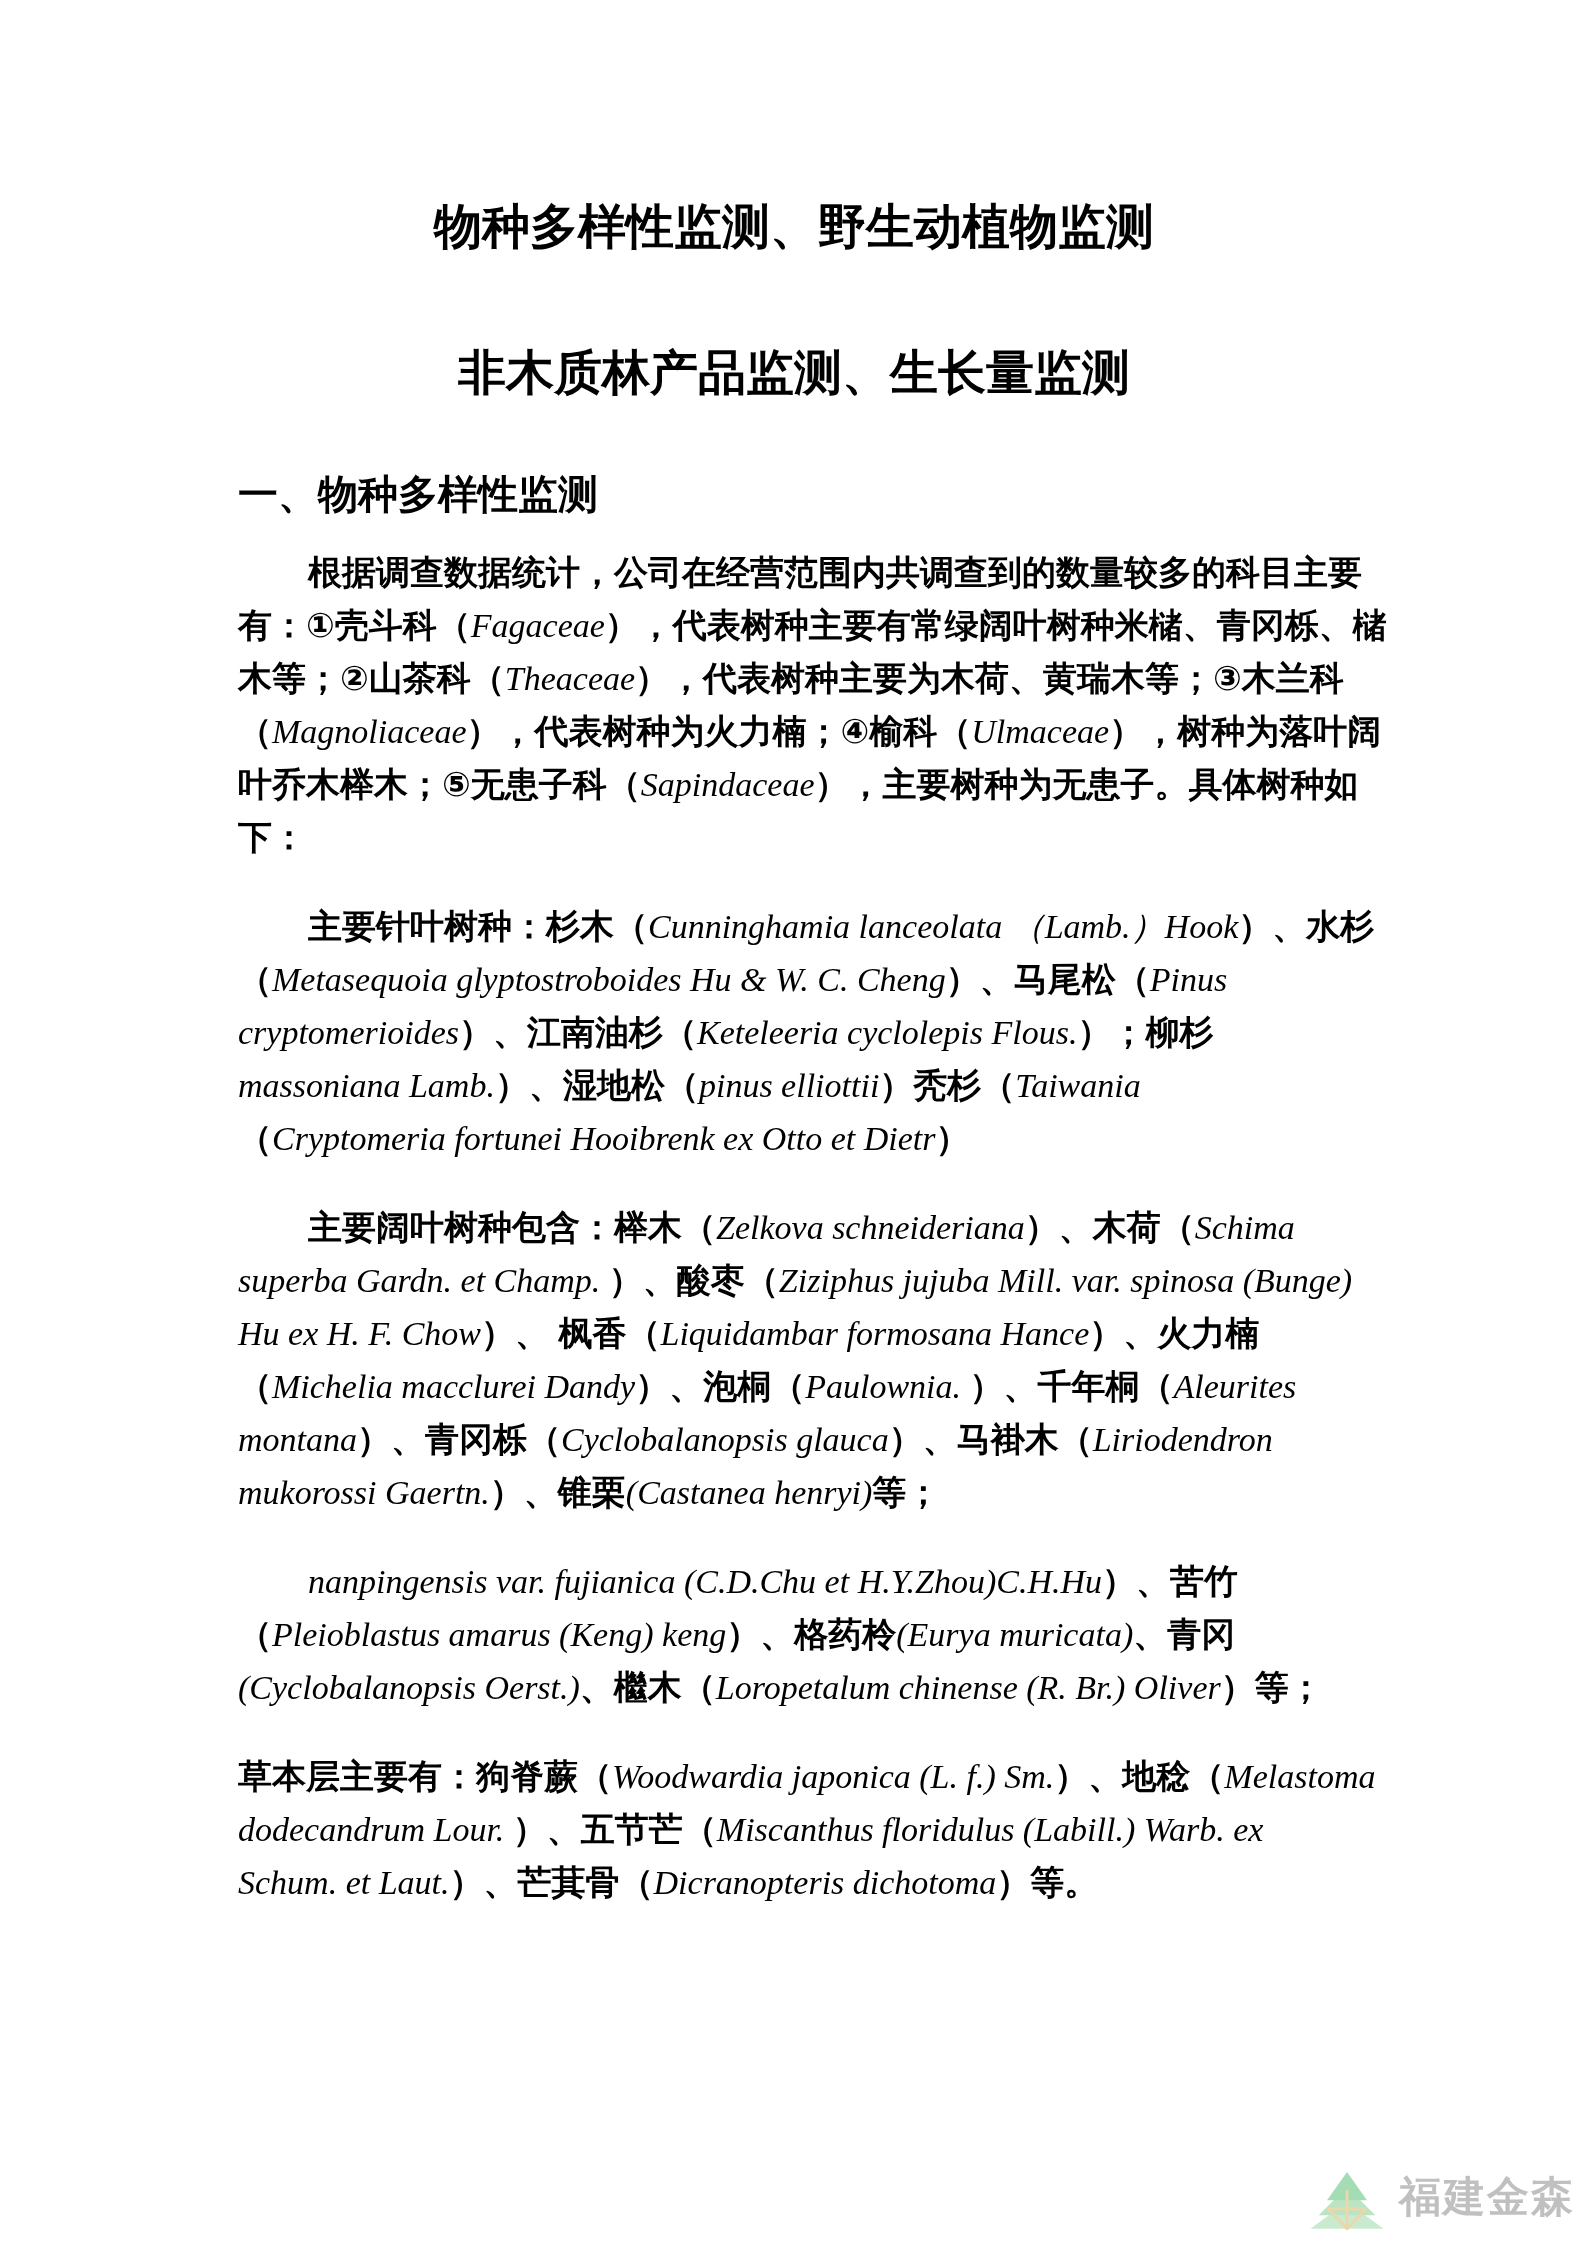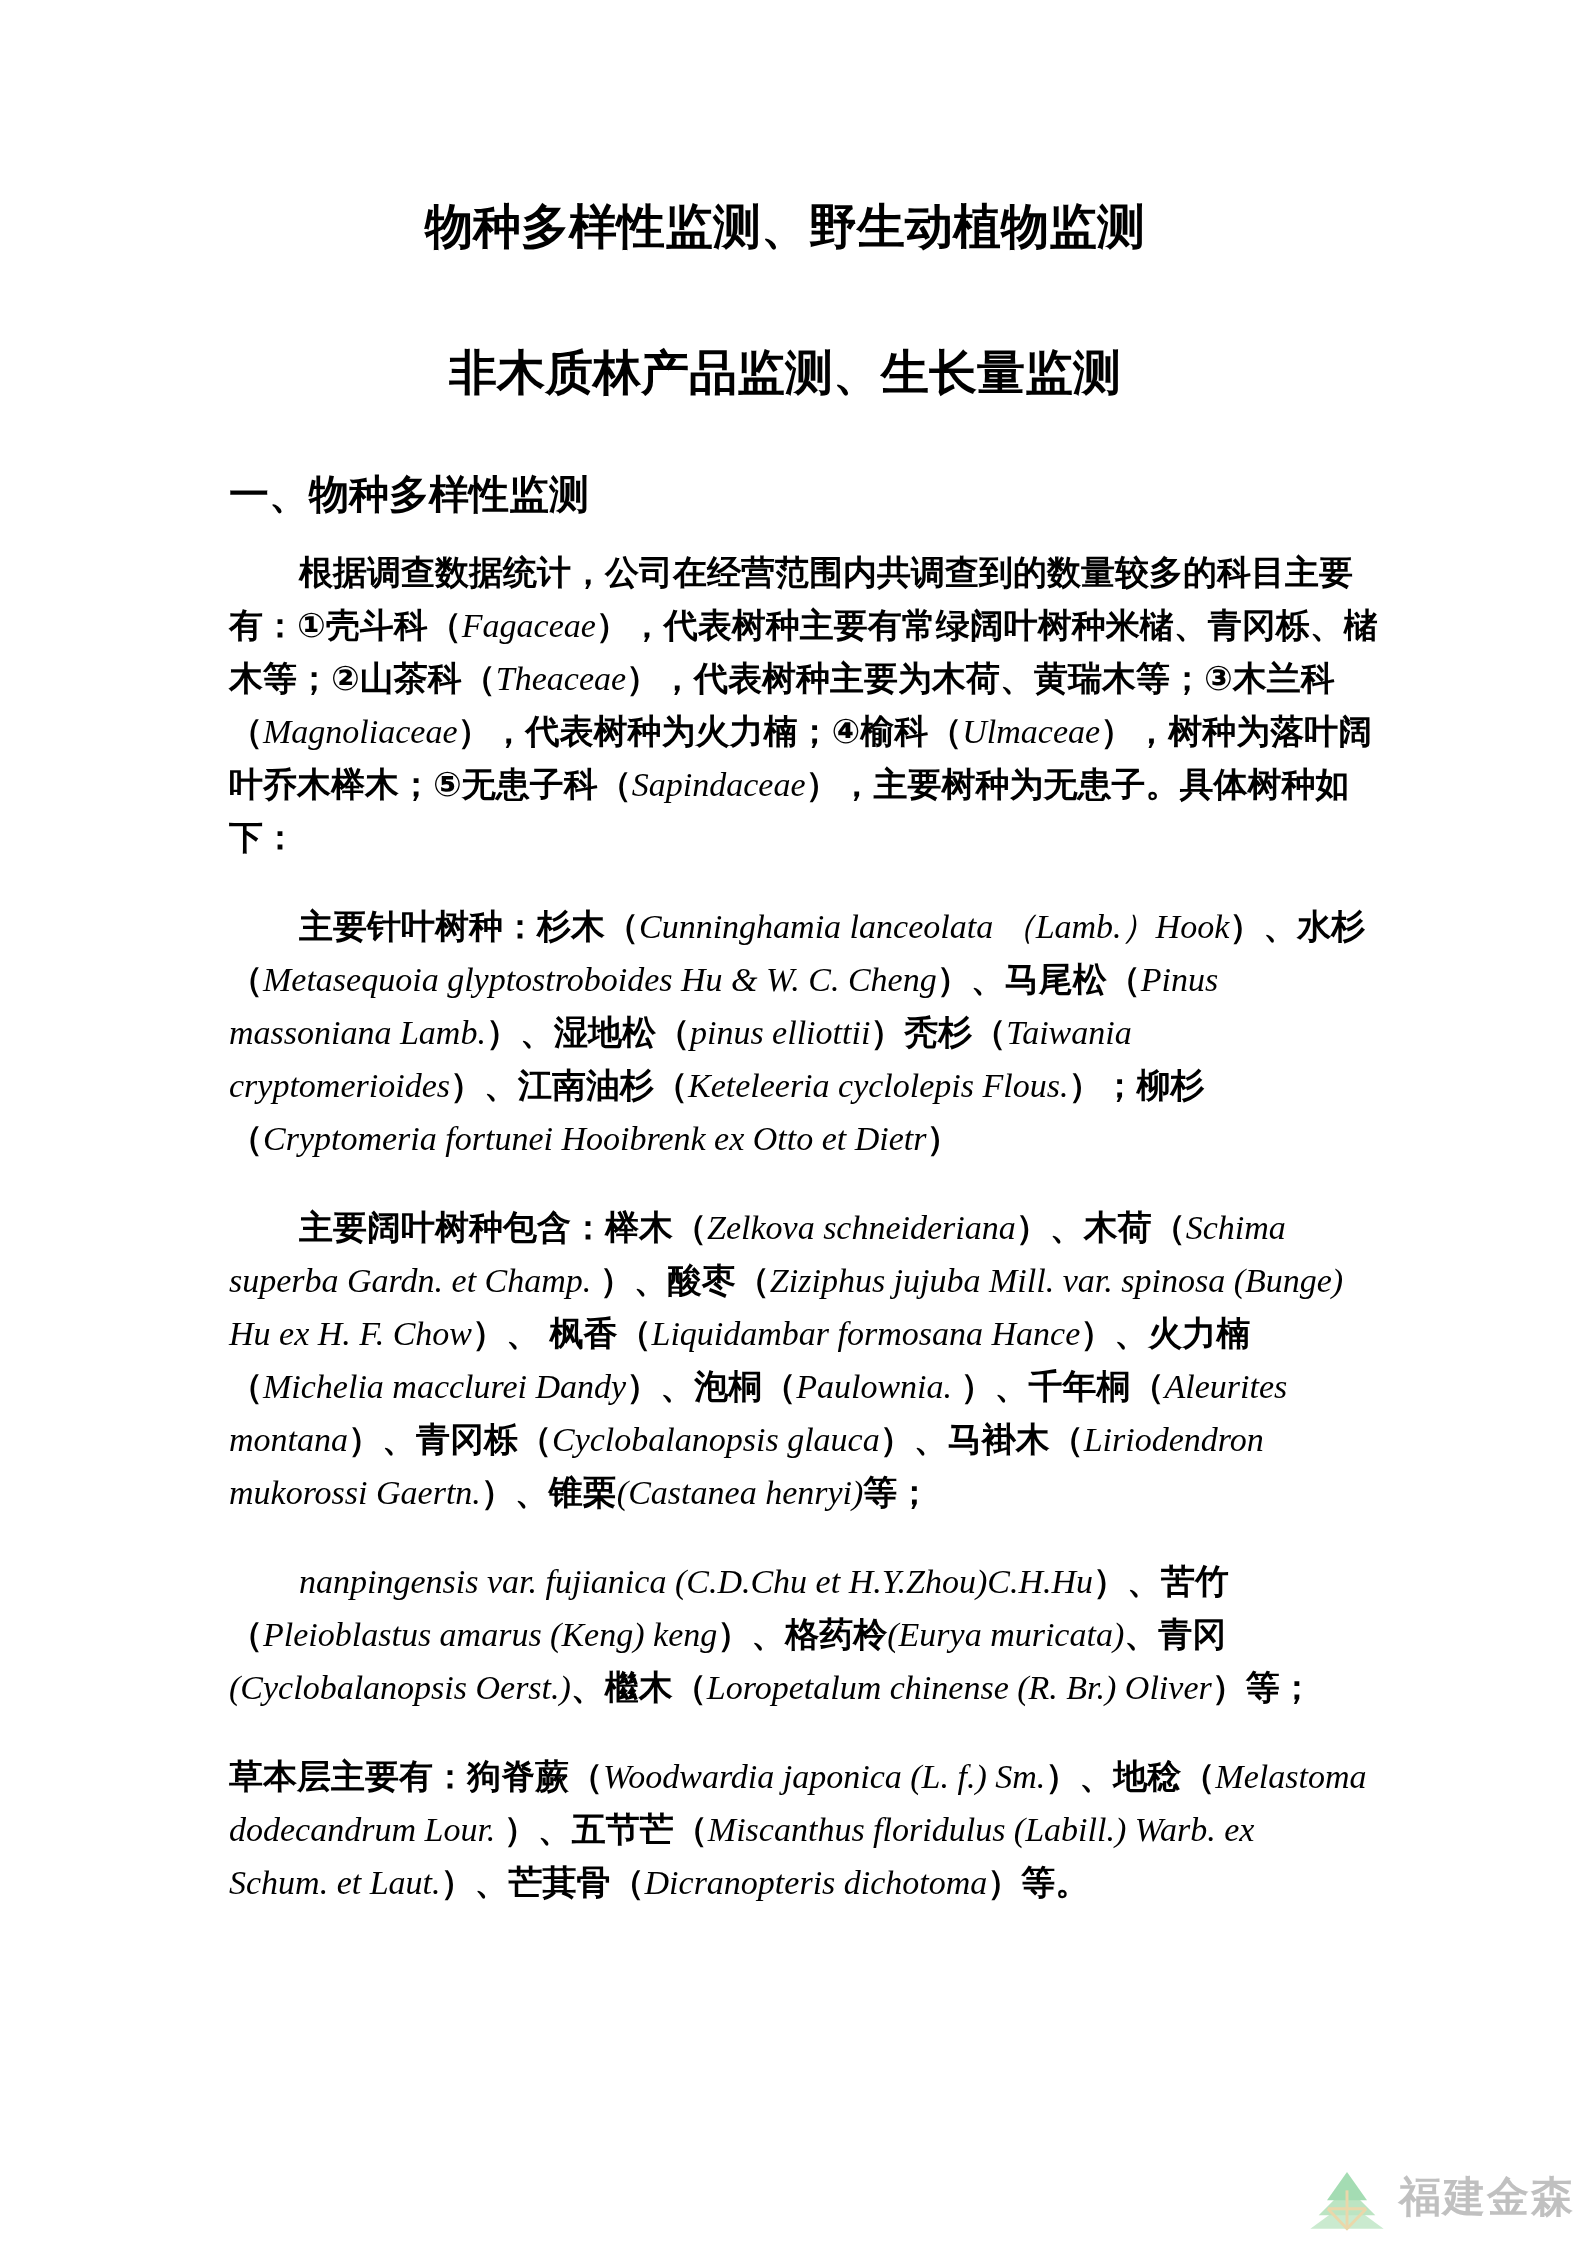--- a/index.html
+++ b/index.html
@@ -6,21 +6,21 @@
   .page{
     position:relative;
     width:1587px;
     height:2245px;
     background:#ffffff;
     overflow:hidden;
     color:#000000;
   }
   .content{
     position:absolute;
-    left:229px;
+    left:238px;
     top:196px;
     width:1112px;
   }
   .doc-title{
     font-family:"Liberation Sans","DejaVu Sans",sans-serif;
     font-weight:700;
     font-size:48px;
     line-height:62px;
     text-align:center;
     color:#000000;
@@ -89,22 +89,22 @@
           <div class="line"><span class="seg-cn">根据调查数据统计，公司在经营范围内共调查到的数量较多的科目主要</span></div>
           <div class="line"><span class="seg-cn">有：①壳斗科（</span><span class="seg-la">Fagaceae</span><span class="seg-cn">），代表树种主要有常绿阔叶树种米槠、青冈栎、槠</span></div>
           <div class="line"><span class="seg-cn">木等；②山茶科（</span><span class="seg-la">Theaceae</span><span class="seg-cn">），代表树种主要为木荷、黄瑞木等；③木兰科</span></div>
           <div class="line"><span class="seg-cn">（</span><span class="seg-la">Magnoliaceae</span><span class="seg-cn">），代表树种为火力楠；④榆科（</span><span class="seg-la">Ulmaceae</span><span class="seg-cn">），树种为落叶阔</span></div>
           <div class="line"><span class="seg-cn">叶乔木榉木；⑤无患子科（</span><span class="seg-la">Sapindaceae</span><span class="seg-cn">），主要树种为无患子。具体树种如</span></div>
           <div class="line"><span class="seg-cn">下：</span></div>
         </div>
         <div class="para indent">
           <div class="line"><span class="seg-cn">主要针叶树种：杉木（</span><span class="seg-la">Cunninghamia lanceolata （Lamb.）Hook</span><span class="seg-cn">）、水杉</span></div>
           <div class="line"><span class="seg-cn">（</span><span class="seg-la">Metasequoia glyptostroboides Hu &amp; W. C. Cheng</span><span class="seg-cn">）、马尾松（</span><span class="seg-la">Pinus</span></div>
+          <div class="line"><span class="seg-la">cryptomerioides</span><span class="seg-cn">）、江南油杉（</span><span class="seg-la">Keteleeria cyclolepis Flous.</span><span class="seg-cn">）；柳杉</span></div>
           <div class="line"><span class="seg-la">massoniana Lamb.</span><span class="seg-cn">）、湿地松（</span><span class="seg-la">pinus elliottii</span><span class="seg-cn">）秃杉（</span><span class="seg-la">Taiwania</span></div>
-          <div class="line"><span class="seg-la">cryptomerioides</span><span class="seg-cn">）、江南油杉（</span><span class="seg-la">Keteleeria cyclolepis Flous.</span><span class="seg-cn">）；柳杉</span></div>
           <div class="line"><span class="seg-cn">（</span><span class="seg-la">Cryptomeria fortunei Hooibrenk ex Otto et Dietr</span><span class="seg-cn">）</span></div>
         </div>
         <div class="para indent">
           <div class="line"><span class="seg-cn">主要阔叶树种包含：榉木（</span><span class="seg-la">Zelkova schneideriana</span><span class="seg-cn">）、木荷（</span><span class="seg-la">Schima</span></div>
           <div class="line"><span class="seg-la">superba Gardn. et Champ. </span><span class="seg-cn">）、酸枣（</span><span class="seg-la">Ziziphus jujuba Mill. var. spinosa (Bunge)</span></div>
           <div class="line"><span class="seg-la">Hu ex H. F. Chow</span><span class="seg-cn">）、 枫香（</span><span class="seg-la">Liquidambar formosana Hance</span><span class="seg-cn">）、火力楠</span></div>
           <div class="line"><span class="seg-cn">（</span><span class="seg-la">Michelia macclurei Dandy</span><span class="seg-cn">）、泡桐（</span><span class="seg-la">Paulownia. </span><span class="seg-cn">）、千年桐（</span><span class="seg-la">Aleurites</span></div>
           <div class="line"><span class="seg-la">montana</span><span class="seg-cn">）、青冈栎（</span><span class="seg-la">Cyclobalanopsis glauca</span><span class="seg-cn">）、马褂木（</span><span class="seg-la">Liriodendron</span></div>
           <div class="line"><span class="seg-la">mukorossi Gaertn.</span><span class="seg-cn">）、锥栗</span><span class="seg-la">(Castanea henryi)</span><span class="seg-cn">等；</span></div>
         </div>

